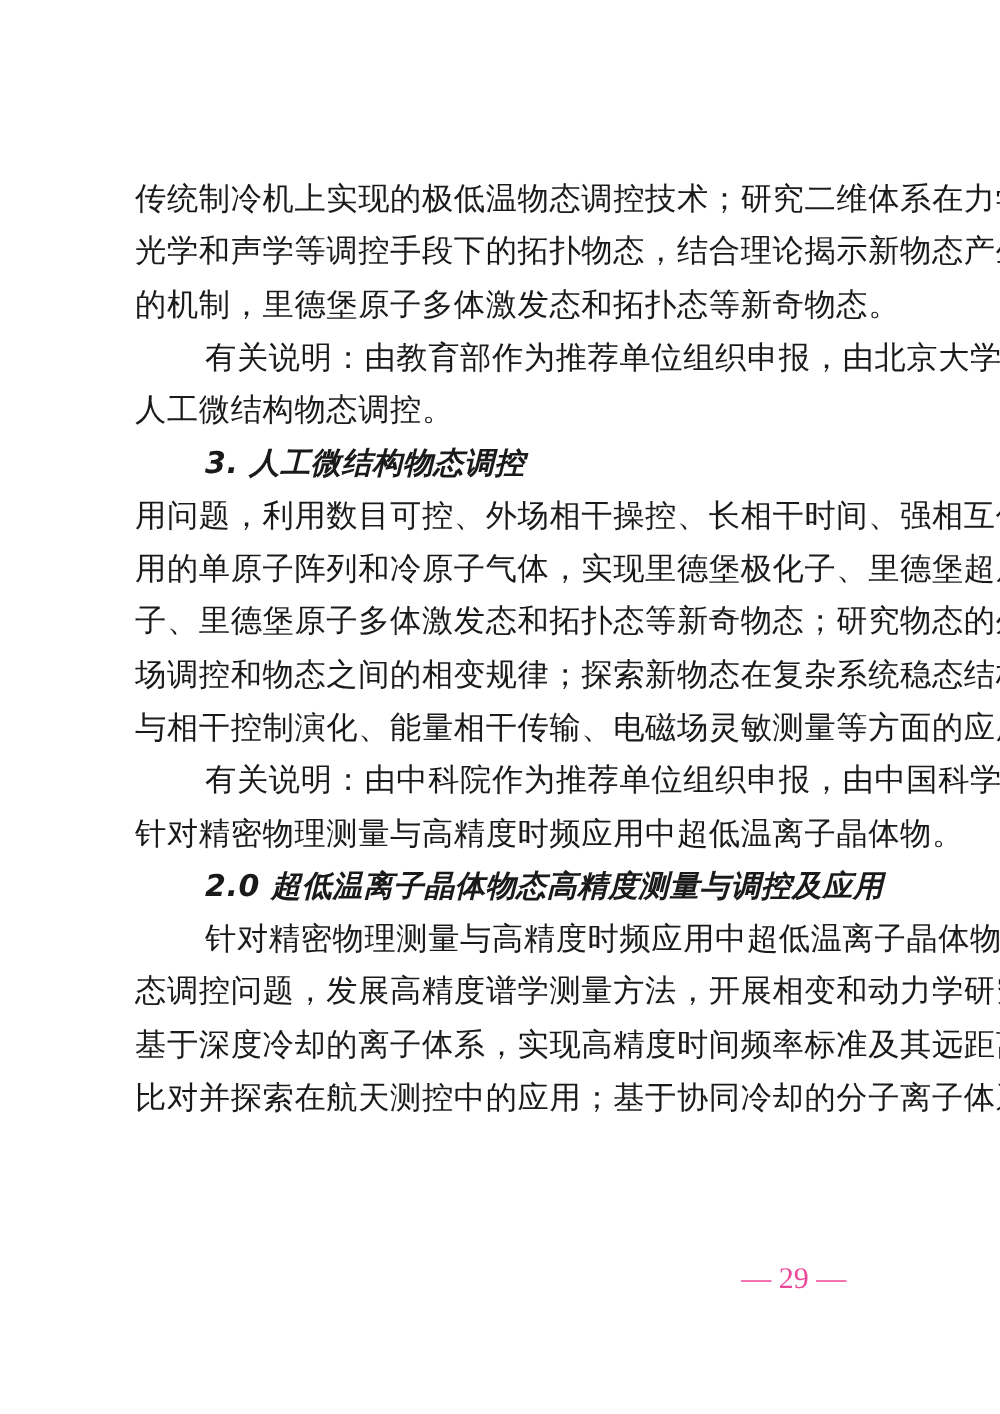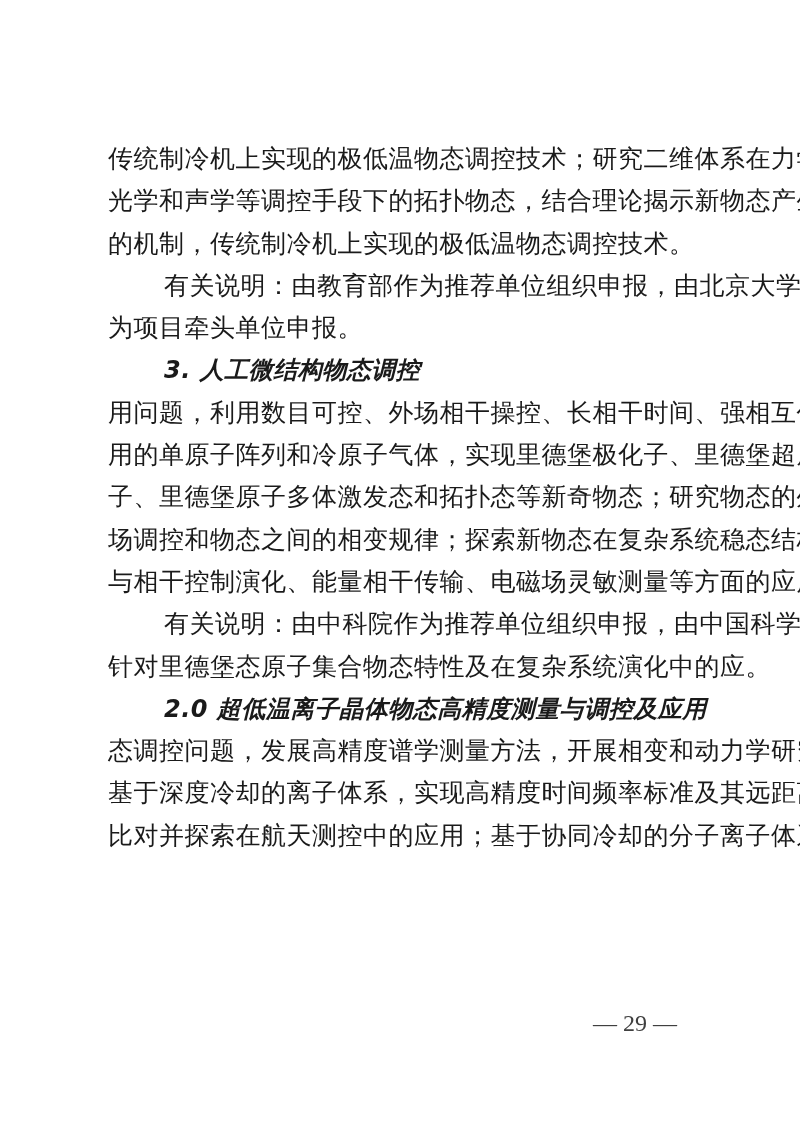--- a/index.html
+++ b/index.html
@@ -42,48 +42,49 @@
       text-align-last: left;
       font-size: 24px;
       font-style: italic;
     }
     .footer {
       position: absolute;
       left: 593px;
       top: 1010px;
       font-family: "Liberation Serif", "DejaVu Serif", serif;
       font-size: 24px;
-      color: #404040;
+      color: #ec4899;
       white-space: nowrap;
     }
   </style>
 </head>
 <body>
 
 <div class="page">
 
   <div class="line">传统制冷机上实现的极低温物态调控技术；研究二维体系在力学、</div>
   <div class="line">光学和声学等调控手段下的拓扑物态，结合理论揭示新物态产生</div>
-  <div class="line last">的机制，传统制冷机上实现的极低温物态调控技术。</div>
+  <div class="line last">的机制，里德堡原子多体激发态和拓扑态等新奇物态。</div>
 
   <div class="line indent">有关说明：由教育部作为推荐单位组织申报，由北京大学作</div>
-  <div class="line last">为项目牵头单位申报。</div>
+  <div class="line last">人工微结构物态调控。</div>
 
   <div class="line indent heading">3. 人工微结构物态调控</div>
 
 
   <div class="line">用问题，利用数目可控、外场相干操控、长相干时间、强相互作</div>
   <div class="line">用的单原子阵列和冷原子气体，实现里德堡极化子、里德堡超原</div>
   <div class="line">子、里德堡原子多体激发态和拓扑态等新奇物态；研究物态的外</div>
   <div class="line">场调控和物态之间的相变规律；探索新物态在复杂系统稳态结构</div>
   <div class="line">与相干控制演化、能量相干传输、电磁场灵敏测量等方面的应用。</div>
 
   <div class="line indent">有关说明：由中科院作为推荐单位组织申报，由中国科学院</div>
-  <div class="line last">针对里德堡态原子集合物态特性及在复杂系统演化中的应。</div>
+  <div class="line last">针对精密物理测量与高精度时频应用中超低温离子晶体物。</div>
 
   <div class="line indent heading">2.0 超低温离子晶体物态高精度测量与调控及应用</div>
 
+  <div class="line indent">针对精密物理测量与高精度时频应用中超低温离子晶体物</div>
   <div class="line">态调控问题，发展高精度谱学测量方法，开展相变和动力学研究。</div>
   <div class="line">基于深度冷却的离子体系，实现高精度时间频率标准及其远距离</div>
   <div class="line">比对并探索在航天测控中的应用；基于协同冷却的分子离子体系，</div>
 </div>
 
 <div class="footer">— 29 —</div>
 
 </body></html>

